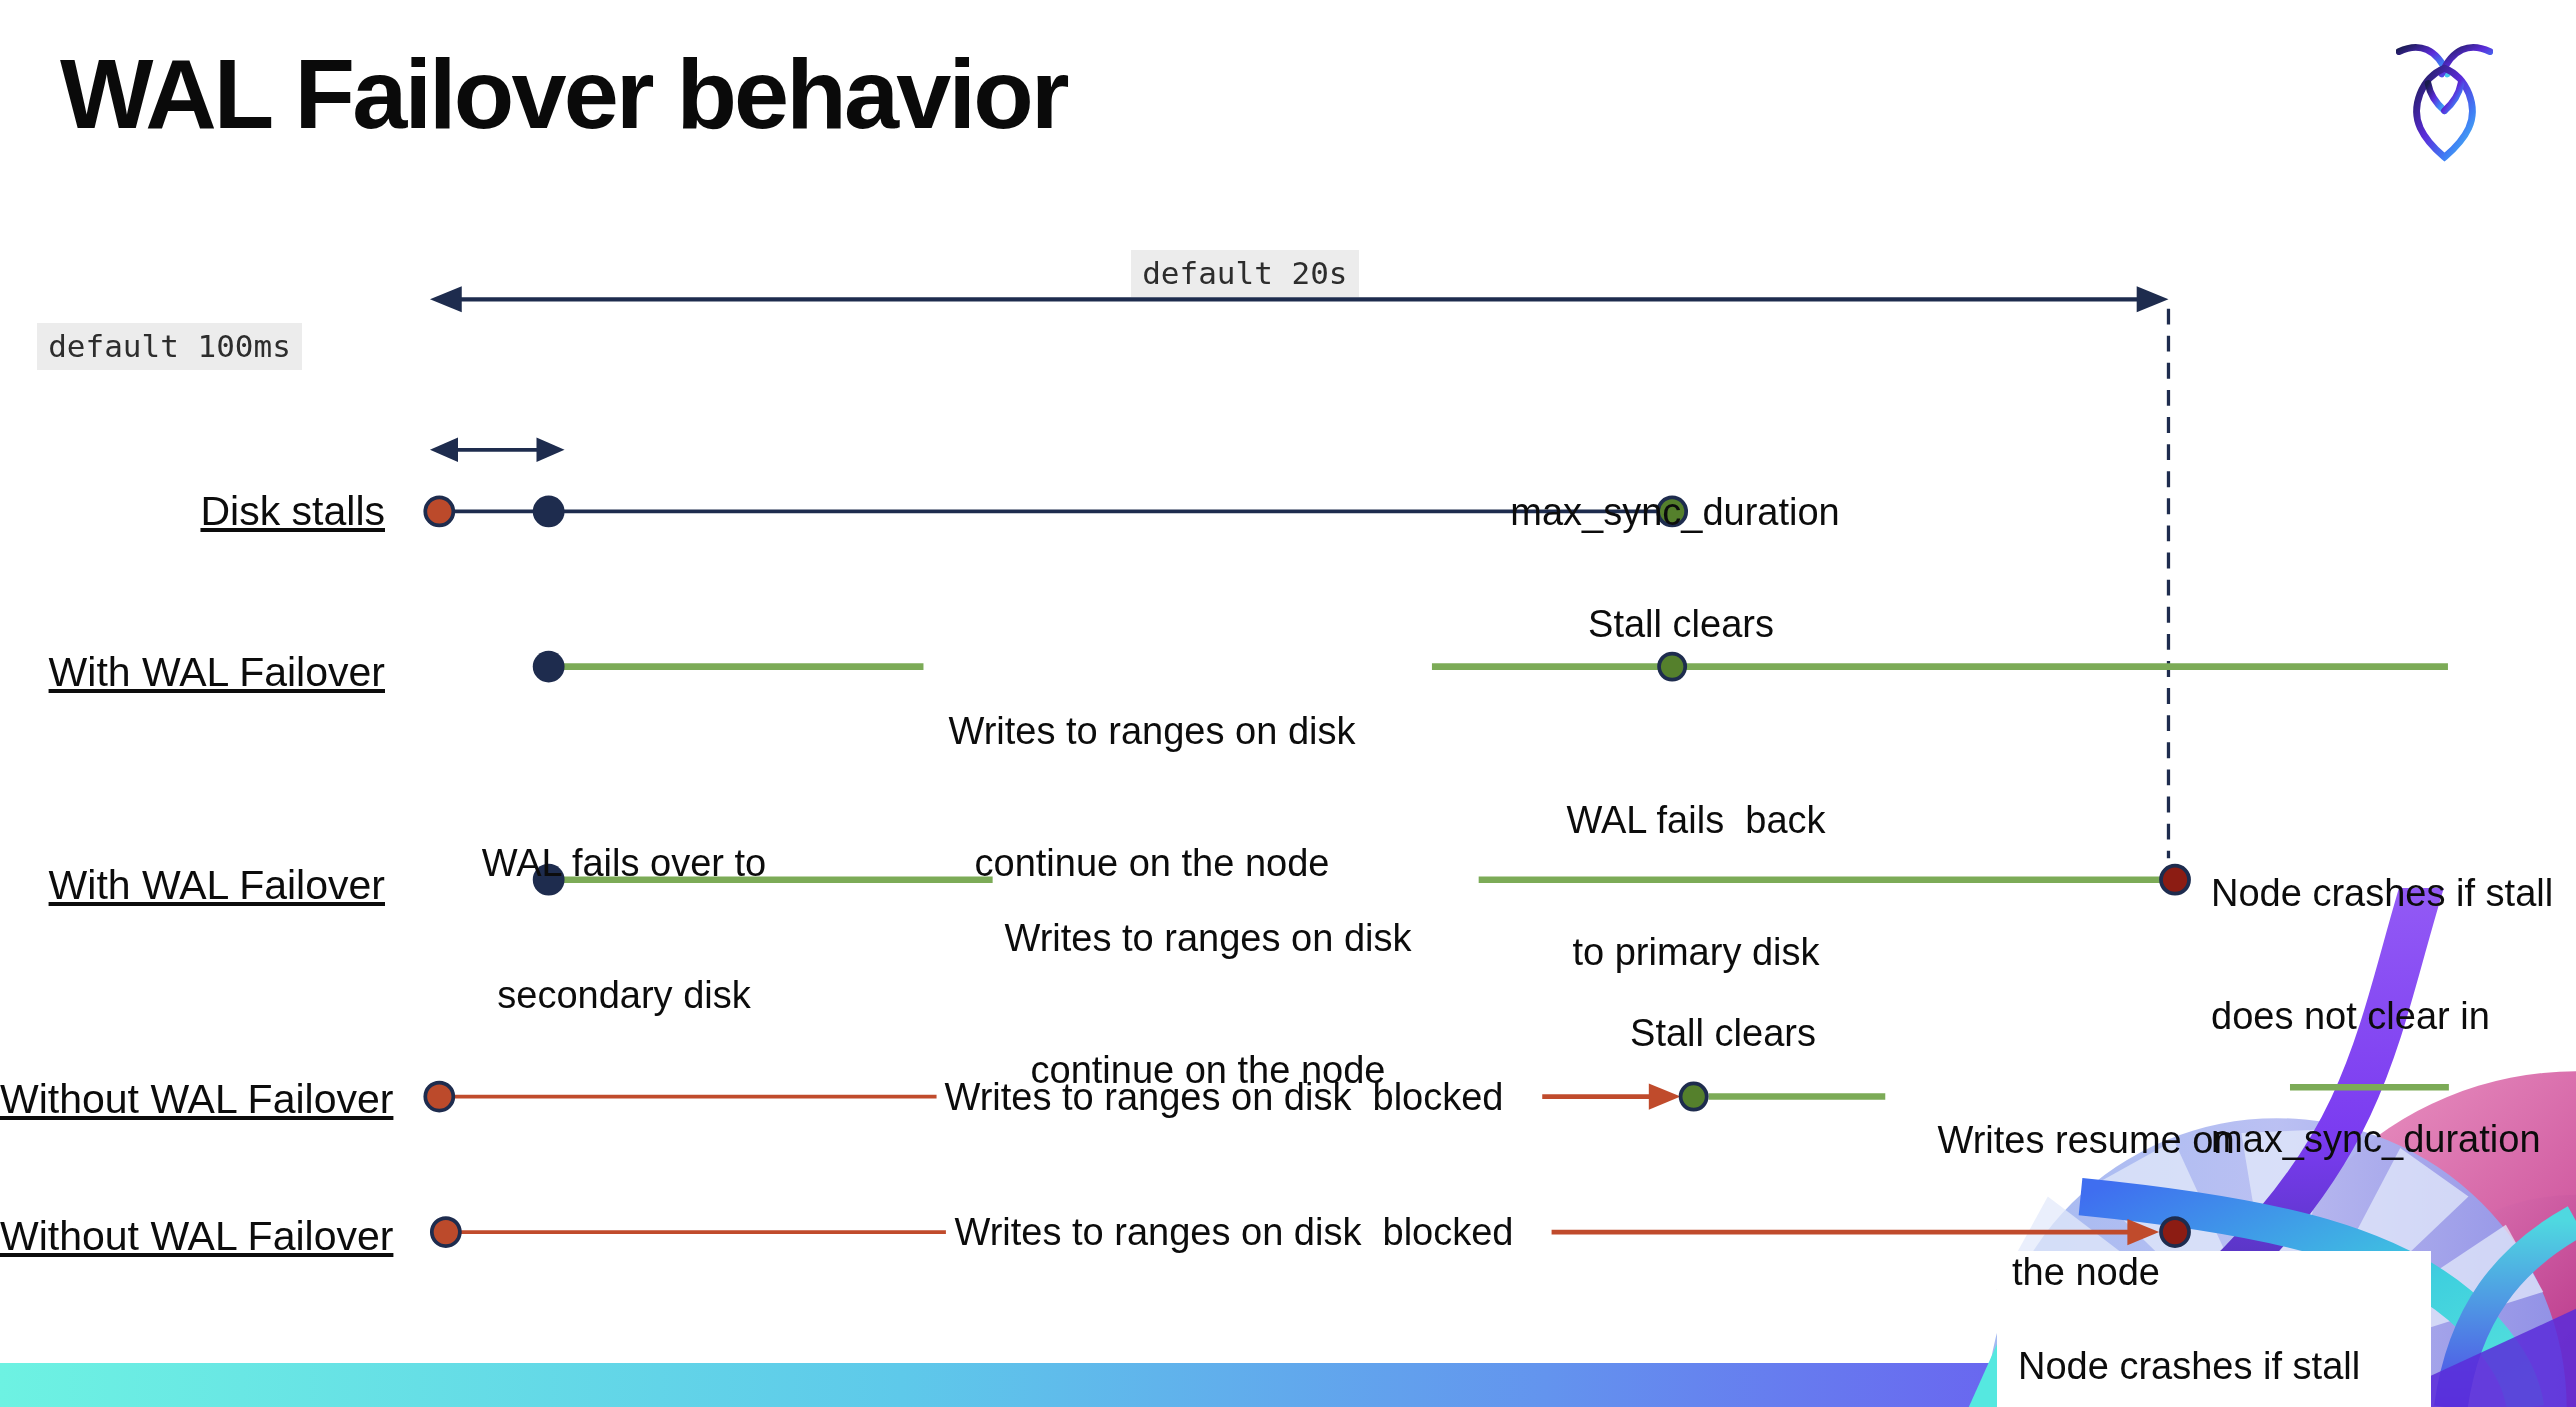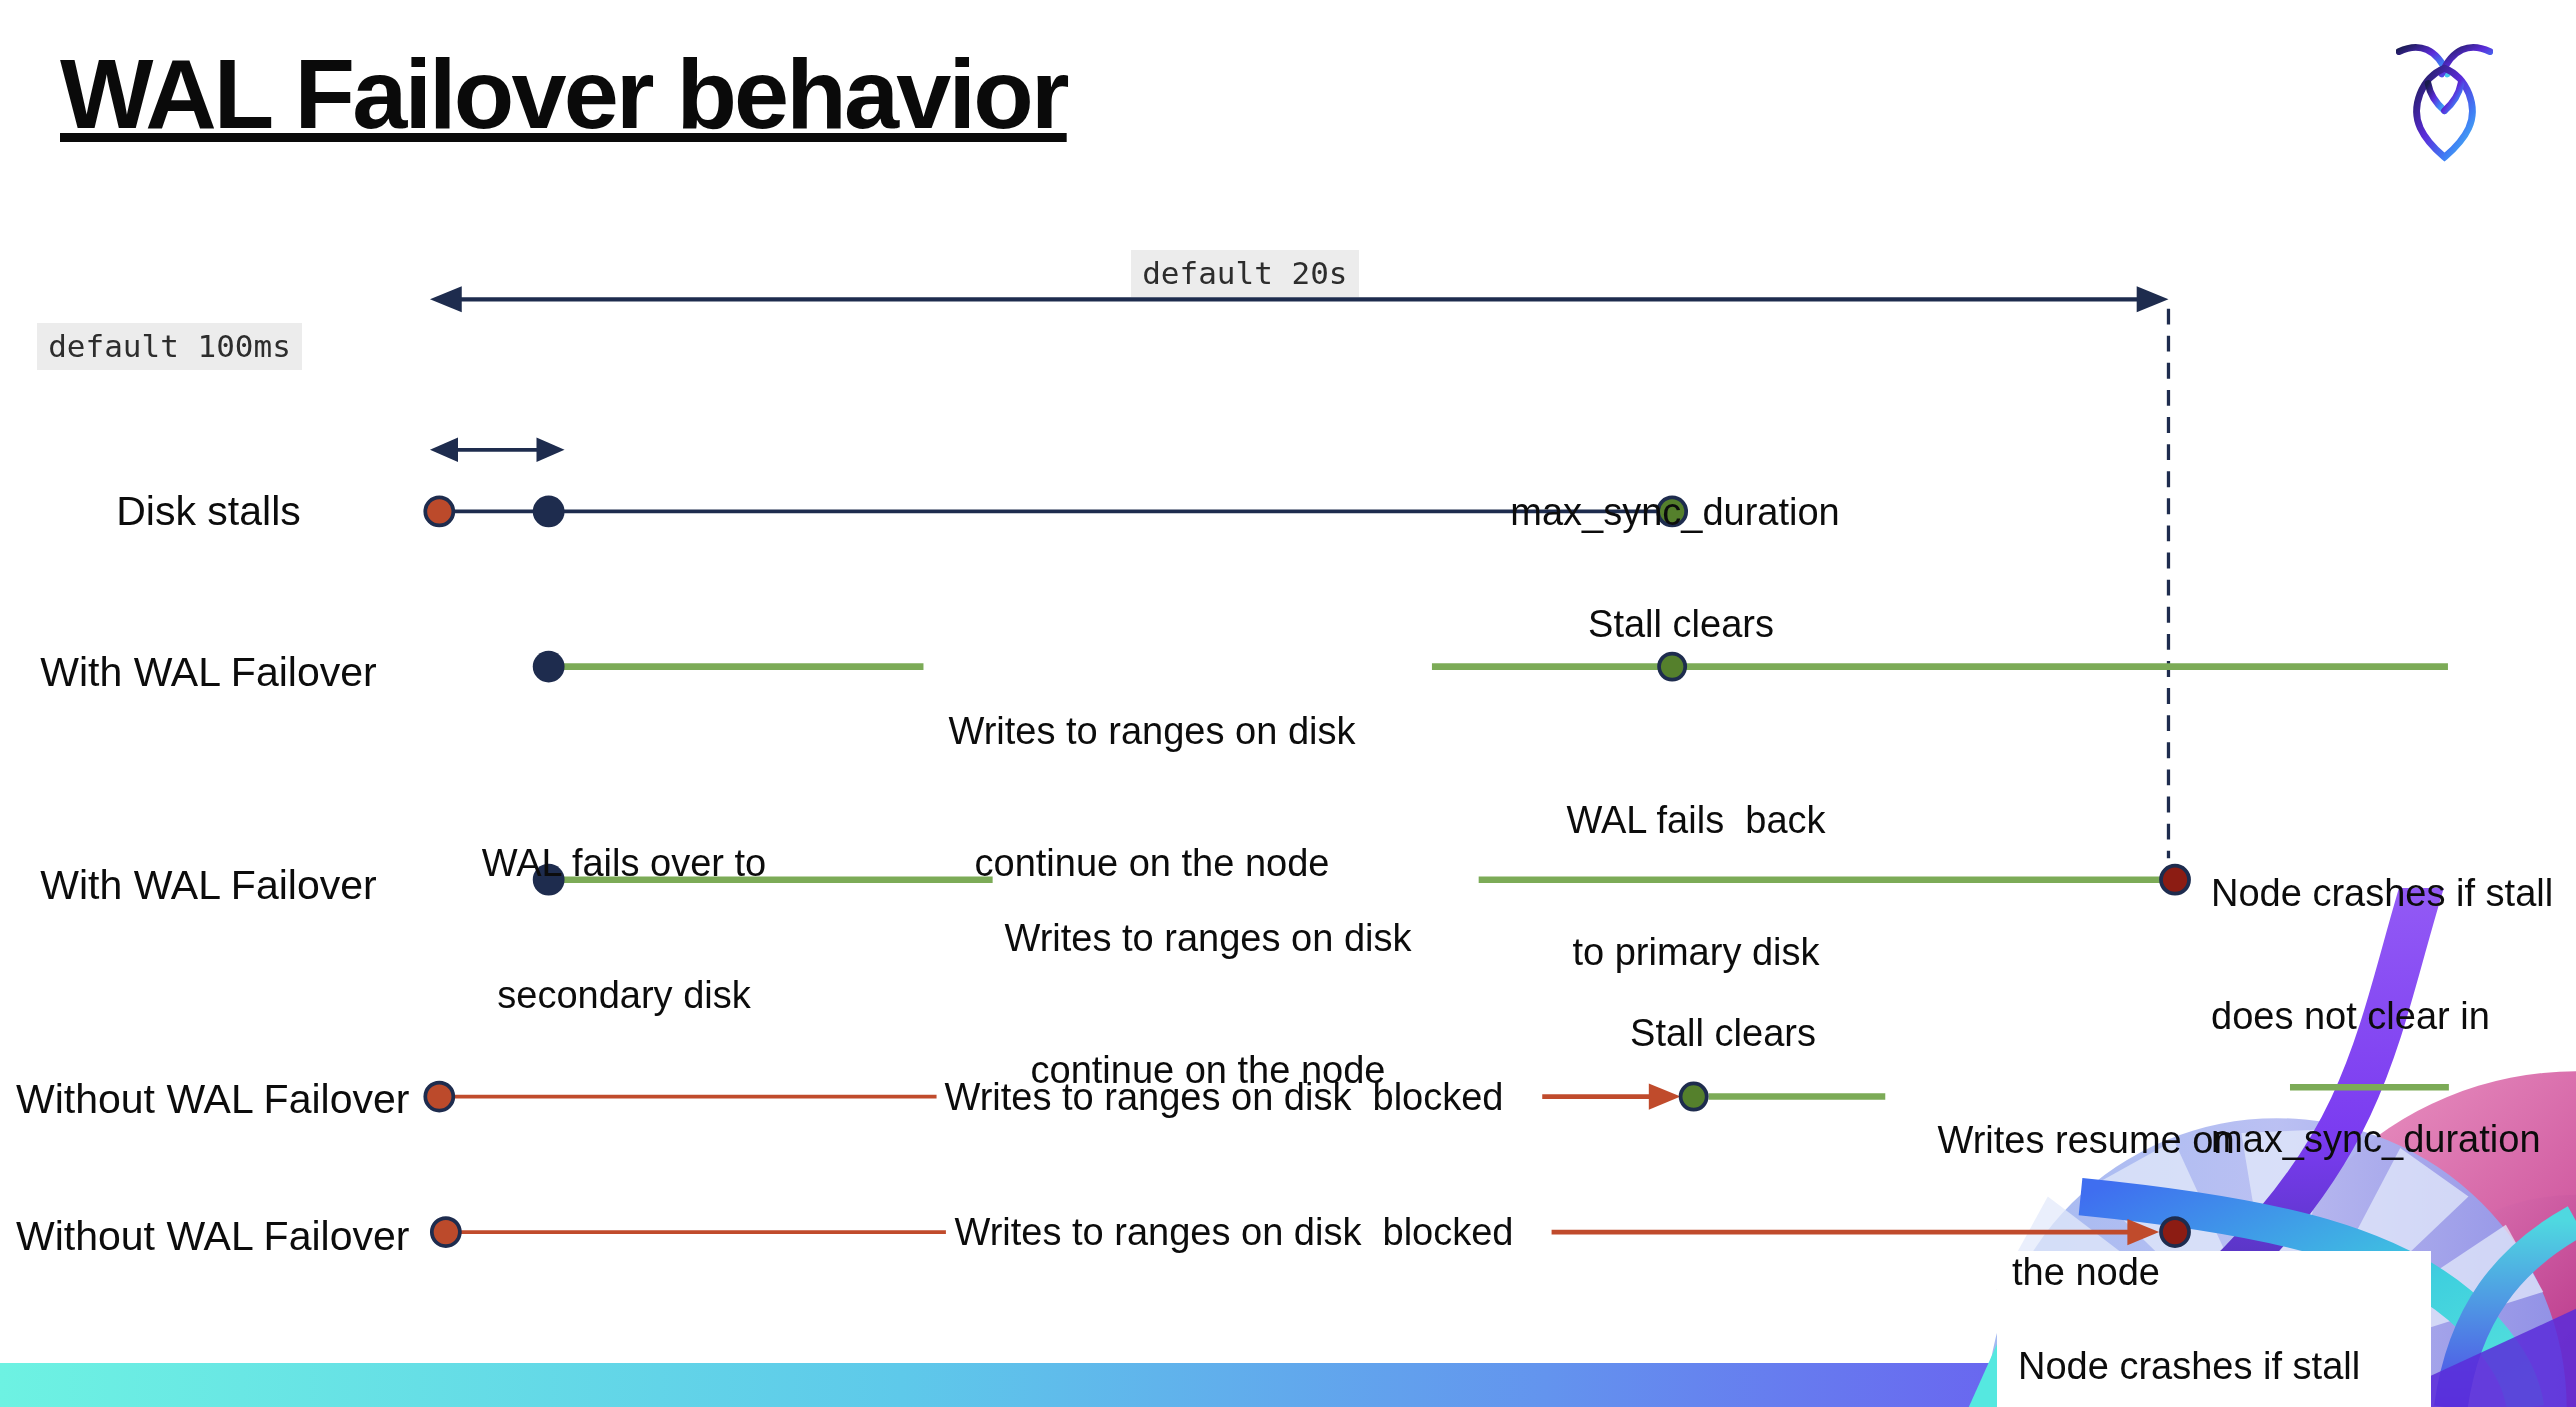--- a/index.html
+++ b/index.html
@@ -1,28 +1,28 @@
 <!DOCTYPE html>
 <html style="--navy: #1e2c4e; --green-line: #7cab57; --green-dot: #55802c; --red-line: #c04b2c; --red-dot: #bc4a2b; --maroon: #8c1c13; --code-bg: #ececec;font-size:15px"><head>
 <meta charset="utf-8">
 <style>
   html,body{margin:0;padding:0;background:#ffffff;}
   body{width:2576px;height:1408px;position:relative;overflow:hidden;
        font-family:"Liberation Sans","DejaVu Sans",sans-serif;color:#111;}
   .abs{position:absolute;}
   
-  #title{left:60px;top:37px;font-size:99px;font-weight:800;letter-spacing:-2.8px;color:#0a0a0a;text-decoration:underline;}
+  #title{left:60px;top:37px;font-size:99px;font-weight:800;letter-spacing:-2.8px;color:#0a0a0a;}
   
   .codeblock{font-family:"DejaVu Sans Mono","Liberation Mono",monospace;font-size:31px;color:#2d2d2d;line-height:1;}
   .codeblock .codeline{display:table;background:var(--code-bg);padding:8.4px 11.2px 7.5px 11.2px;margin-bottom:2.8px;white-space:pre;}
   #cfg-max-sync{left:1131px;top:250px;}
   #cfg-unhealthy{left:30px;top:323px;padding-left:7px;}
   
   .lbl{font-size:41px;color:#0c0c0c;line-height:56px;white-space:nowrap;}
-  .rowlabel{left:16px;width:385px;text-align:center;height:56px;}
+  .rowlabel{left:0;width:385px;text-align:right;height:56px;text-decoration:underline;}
   .ann{font-size:38px;color:#0c0c0c;line-height:44px;text-align:center;white-space:pre;transform:translateX(-50%);}
   .ann.left{transform:none;text-align:left;line-height:41px;}
   
   #diagram-svg{left:0;top:0;z-index:6;}
   #decor-svg{left:1959px;top:888px;z-index:2;}
   #crash-box{left:1997px;top:1251px;width:434px;height:157px;background:#ffffff;z-index:4;}
   #crash-box-text{left:2018px;top:1264px;z-index:5;}
   .textlayer{z-index:8;}
   
   .navy-stroke{stroke:var(--navy);fill:none;}

